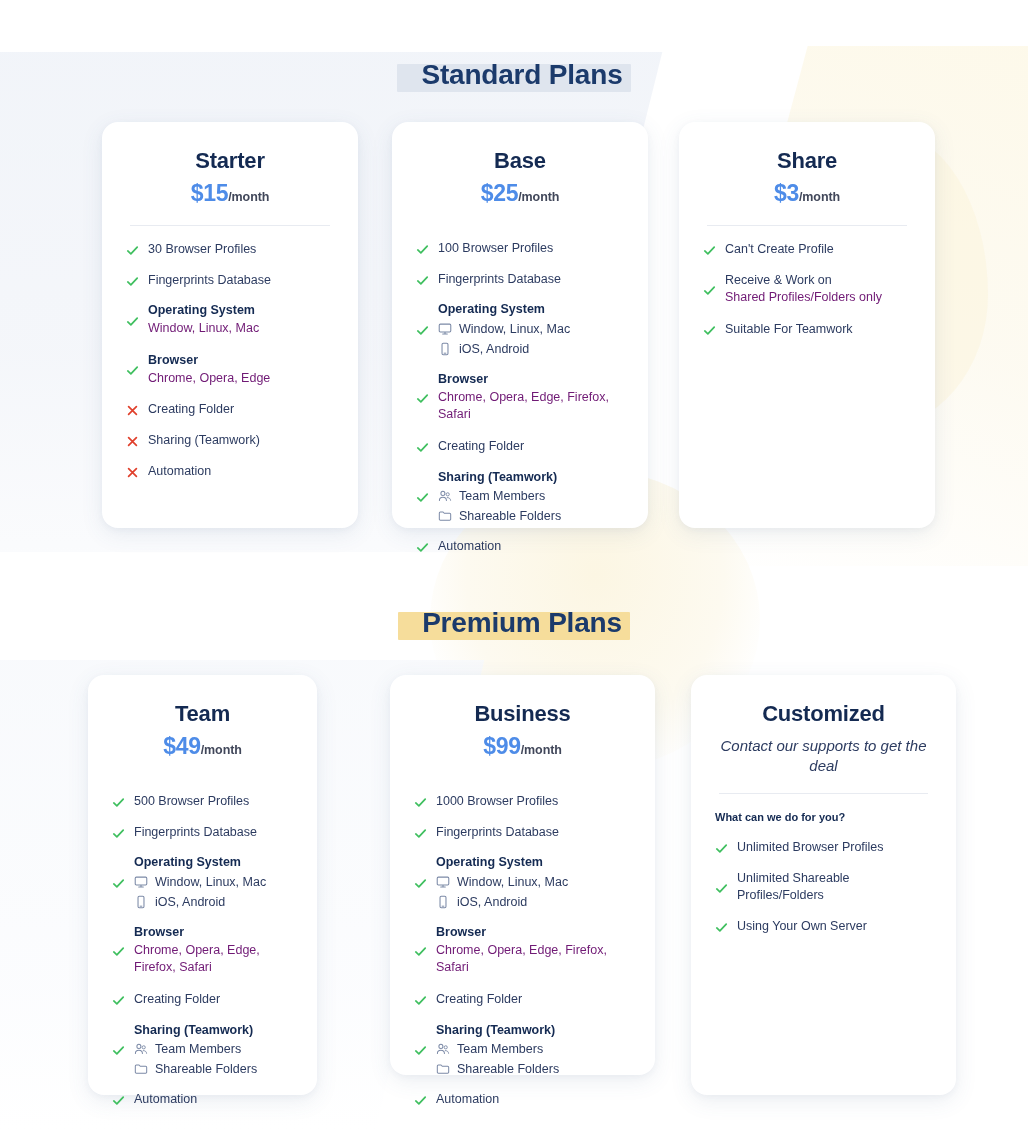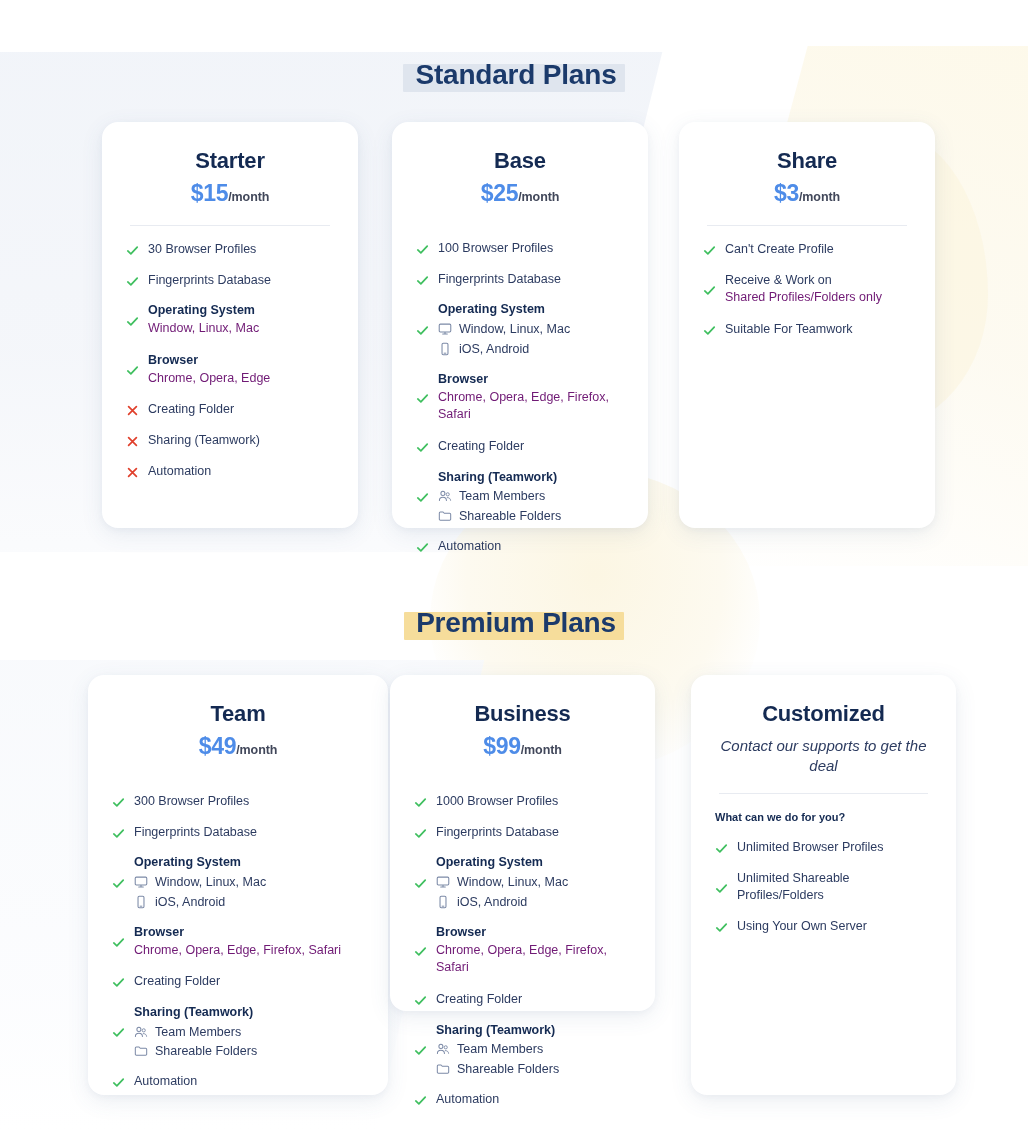--- a/index.html
+++ b/index.html
@@ -71,21 +71,21 @@
     text-align: center;
     left: 0;
   }
   .section-heading .band {
     display: inline-block;
     position: relative;
     font-size: 28px;
     font-weight: bold;
     color: #1b3a6b;
     letter-spacing: -0.2px;
-    padding: 1px 8px 3px 12px;
+    padding: 1px 8px 3px 24px;
     line-height: 1.12;
   }
   .section-heading .band::before {
     content: "";
     position: absolute;
     left: 0; right: 0;
     top: 6px; bottom: 1px;
     z-index: -1;
     border-radius: 1px;
   }
@@ -464,33 +464,33 @@
               <svg viewBox="0 0 16 16" fill="none">
                 <path d="M2.2 8.6 L6 12.2 L13.8 3.9" stroke="#3fbf5f" stroke-width="2.1" stroke-linecap="round" stroke-linejoin="round"></path>
               </svg>
             </span>
             <div class="feature-body">
               <div class="feature-label">Suitable For Teamwork</div>
             </div>
           </li>
         </ul>
       </div>
-      <div class="card" style="left: 88px; top: 675px; width: 300px; height: 420px;">
+      <div class="card" style="left: 88px; top: 675px; width: 229px; height: 420px;">
         <div class="card-title">Team</div>
         <div class="card-price"><span class="amount">$49</span><span class="period">/month</span></div>
         <div class="divider"></div>
         <ul class="features">
           <li class="feature">
             <span class="mark">
               <svg viewBox="0 0 16 16" fill="none">
                 <path d="M2.2 8.6 L6 12.2 L13.8 3.9" stroke="#3fbf5f" stroke-width="2.1" stroke-linecap="round" stroke-linejoin="round"></path>
               </svg>
             </span>
             <div class="feature-body">
-              <div class="feature-label">300 Browser Profiles</div>
+              <div class="feature-label">500 Browser Profiles</div>
             </div>
           </li>
           <li class="feature">
             <span class="mark">
               <svg viewBox="0 0 16 16" fill="none">
                 <path d="M2.2 8.6 L6 12.2 L13.8 3.9" stroke="#3fbf5f" stroke-width="2.1" stroke-linecap="round" stroke-linejoin="round"></path>
               </svg>
             </span>
             <div class="feature-body">
               <div class="feature-label">Fingerprints Database</div>
@@ -584,21 +584,21 @@
               <svg viewBox="0 0 16 16" fill="none">
                 <path d="M2.2 8.6 L6 12.2 L13.8 3.9" stroke="#3fbf5f" stroke-width="2.1" stroke-linecap="round" stroke-linejoin="round"></path>
               </svg>
             </span>
             <div class="feature-body">
               <div class="feature-label">Automation</div>
             </div>
           </li>
         </ul>
       </div>
-      <div class="card" style="left: 390px; top: 675px; width: 265px; height: 336px;">
+      <div class="card" style="left: 390px; top: 675px; width: 265px; height: 400px;">
         <div class="card-title">Business</div>
         <div class="card-price"><span class="amount">$99</span><span class="period">/month</span></div>
         <div class="divider"></div>
         <ul class="features">
           <li class="feature">
             <span class="mark">
               <svg viewBox="0 0 16 16" fill="none">
                 <path d="M2.2 8.6 L6 12.2 L13.8 3.9" stroke="#3fbf5f" stroke-width="2.1" stroke-linecap="round" stroke-linejoin="round"></path>
               </svg>
             </span>

